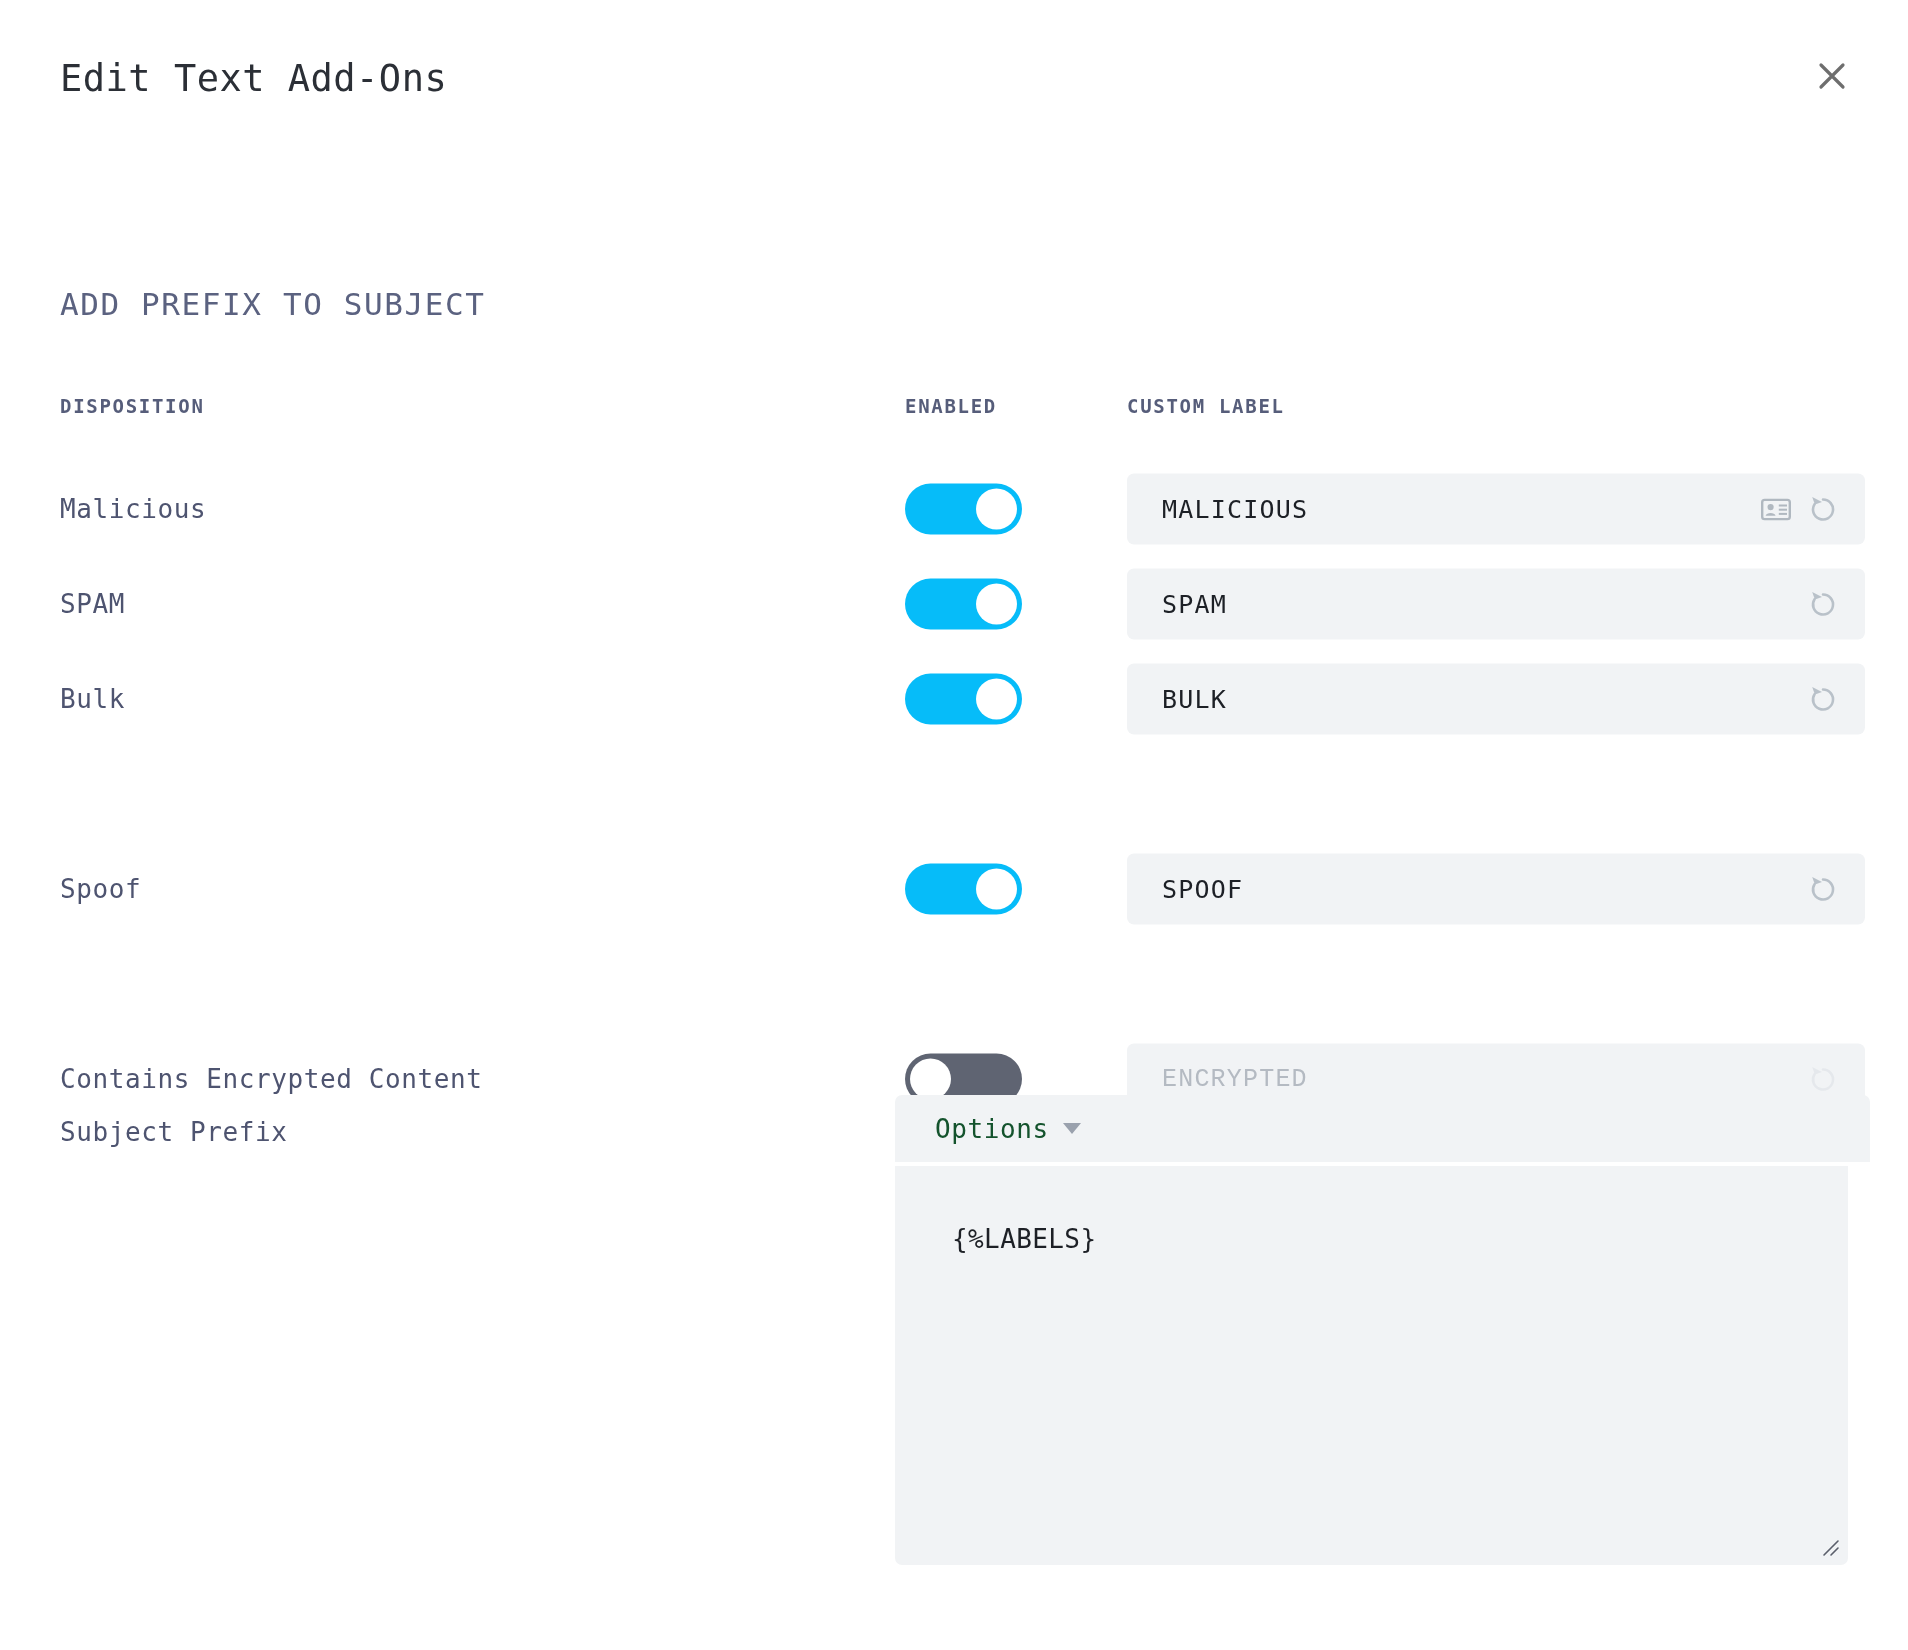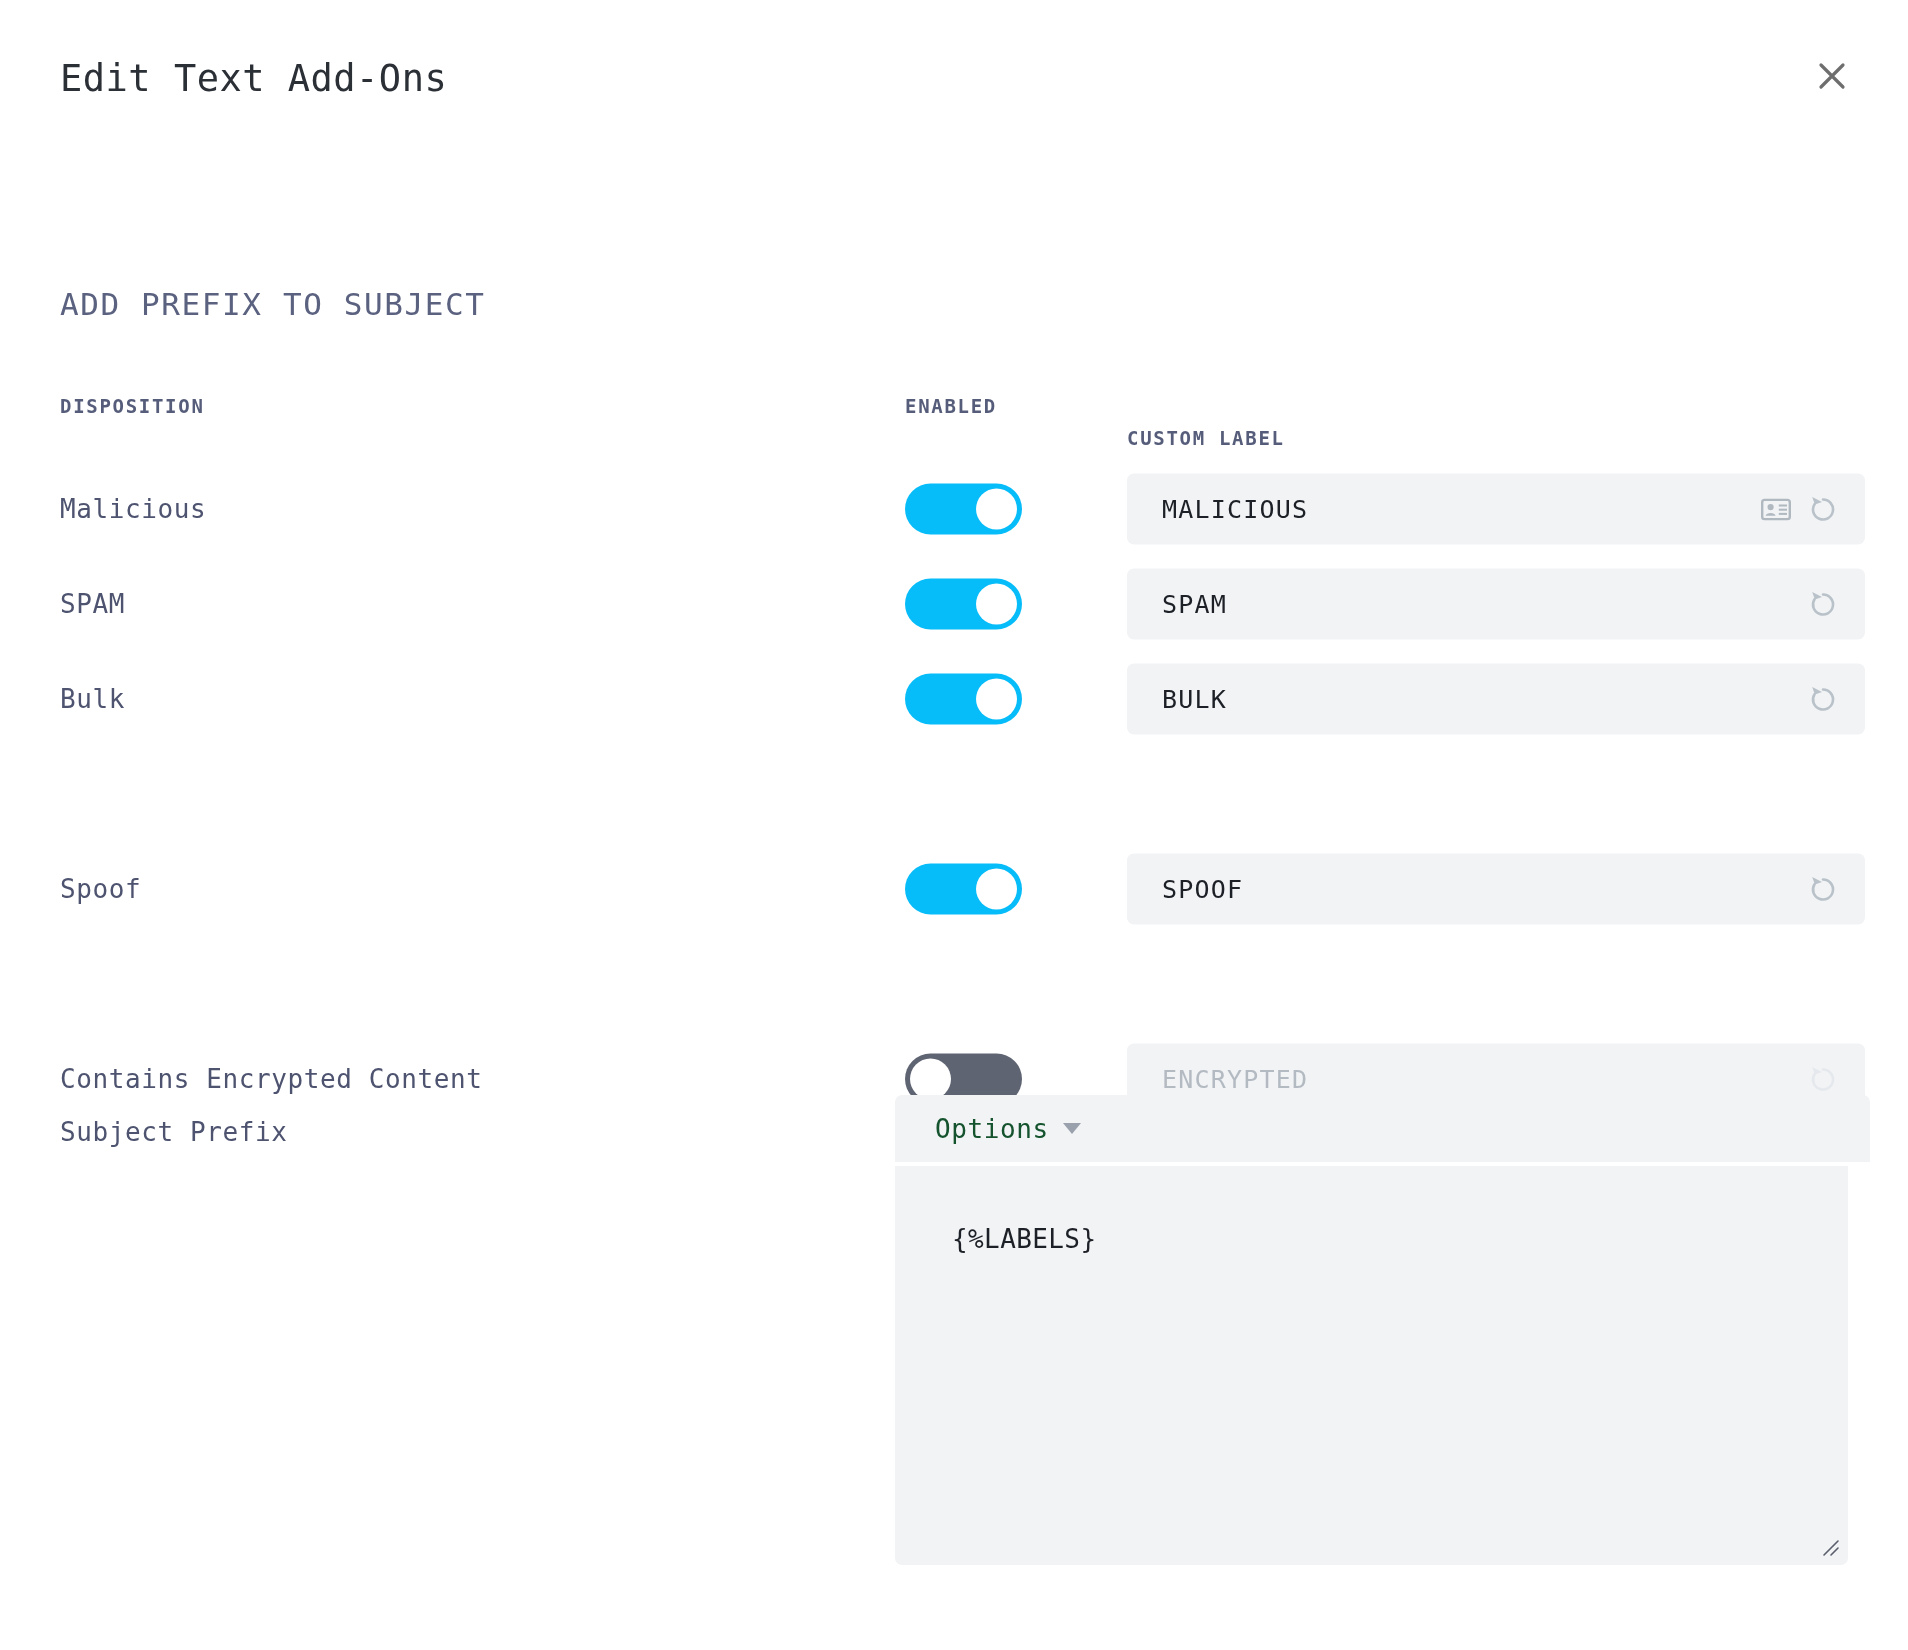--- a/index.html
+++ b/index.html
@@ -55,21 +55,21 @@
     position: absolute;
     font-size: 19px;
     font-weight: bold;
     letter-spacing: 1.7px;
     color: #565d7a;
     white-space: nowrap;
     top: 395px;
   }
   .col-head.disposition { left: 60px; }
   .col-head.enabled { left: 905px; }
-  .col-head.custom-label { left: 1127px; margin-top: 32px; }
+  .col-head.custom-label { left: 1127px; }
 
   
   .rows-area {
     position: absolute;
     left: 0;
     top: 0;
     width: 1908px;
     height: 1650px;
     margin-top: 13px;
   }
@@ -131,21 +131,21 @@
     cursor: text;
   }
   .field.highlighted { background: #DFE3EC; }
   .field .field-text {
     margin-left: 35px;
     font-size: 25px;
     letter-spacing: 1.2px;
     color: #1d2026;
     white-space: nowrap;
   }
-  .field.disabled .field-text { color: #b4bac2; }
+  .field.disabled .field-text { color: #b4bac2; font-family: Liberation Mono, monospace; }
   .field-icons {
     margin-left: auto;
     margin-right: 24px;
     display: flex;
     align-items: center;
     gap: 14px;
   }
   .icon-btn {
     display: flex;
     align-items: center;

